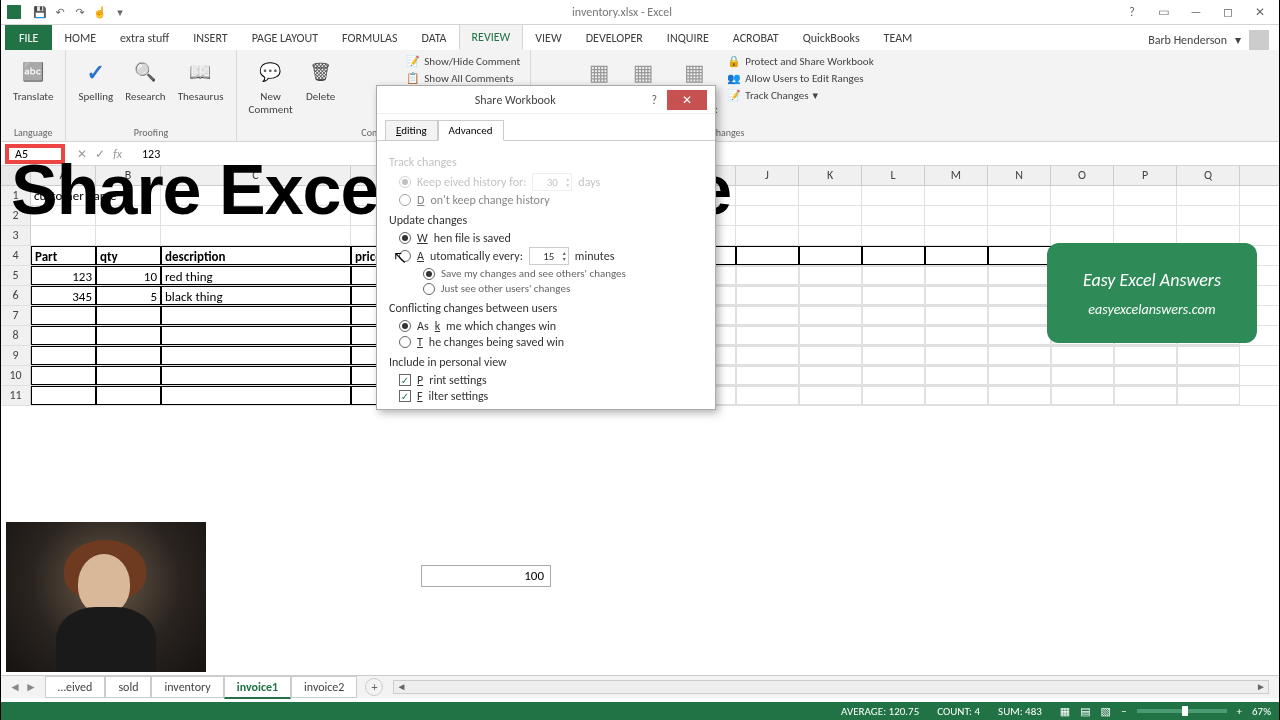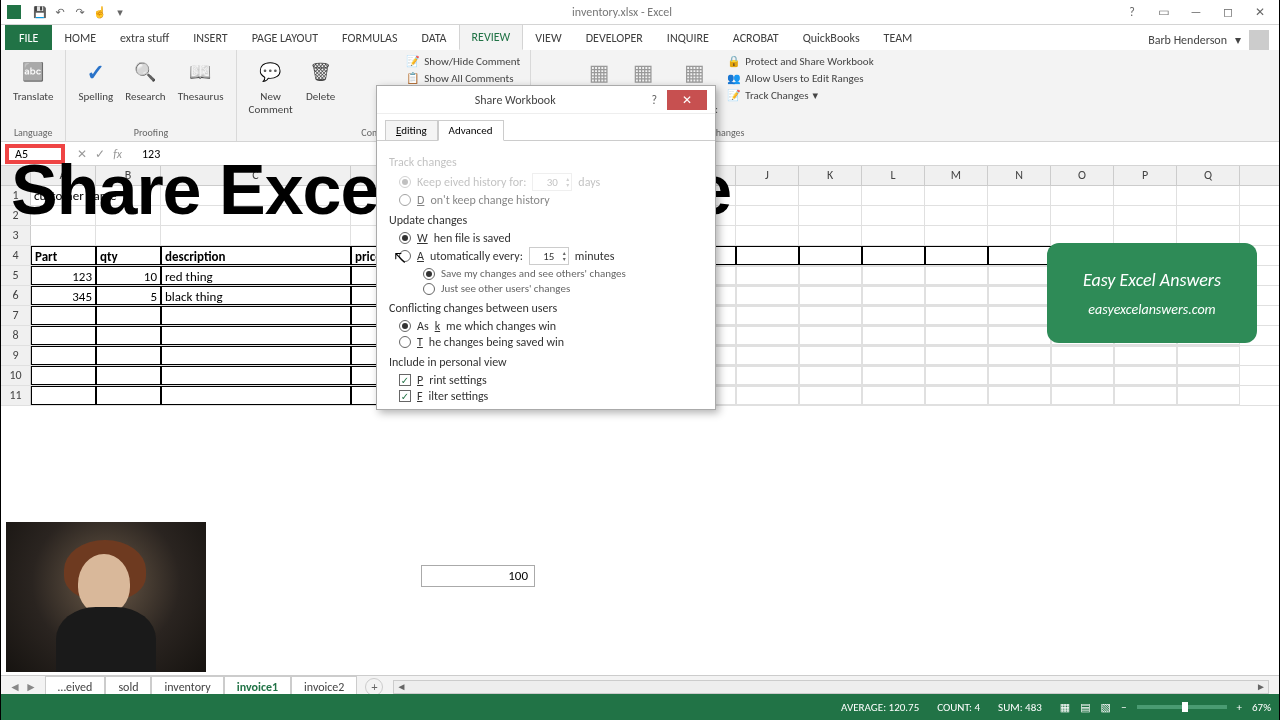--- a/index.html
+++ b/index.html
@@ -105,28 +105,28 @@
 .sheet-tabs { position:absolute; left:0; right:0; bottom:22px; height:23px; background:#f3f3f3; border-top:1px solid #ccc; display:flex; align-items:center; font-size:12px; }
 .st-nav { display:flex; gap:4px; padding:0 8px; color:#888; }
 .st-tab { padding:3px 12px; border:1px solid #ccc; background:#fff; cursor:pointer; color:#444; }
 .st-tab.active { background:#fff; border-bottom:2px solid #217346; font-weight:bold; color:#217346; }
 .st-add { width:18px; height:18px; border:1px solid #ccc; border-radius:50%; display:inline-flex; align-items:center; justify-content:center; margin-left:8px; cursor:pointer; color:#666; }
 .st-scroll { flex:1; margin:0 10px; height:14px; background:#eee; border:1px solid #ccc; position:relative; }
 .st-scroll::before { content:"◄"; position:absolute; left:2px; top:-1px; font-size:10px; color:#666; }
 .st-scroll::after { content:"►"; position:absolute; right:2px; top:-1px; font-size:10px; color:#666; }
 
 
-.status { position:absolute; left:0; right:0; bottom:0; height:26px; background:#217346; color:#fff; display:flex; align-items:center; font-size:11px; padding:0 8px; }
+.status { position:absolute; left:0; right:0; bottom:0; height:18px; background:#217346; color:#fff; display:flex; align-items:center; font-size:11px; padding:0 8px; }
 .status .seg { margin-right:18px; }
 .status .right { margin-left:auto; display:flex; align-items:center; gap:10px; }
 .zoom-slider { width:90px; height:4px; background:#4a9b72; position:relative; }
 .zoom-slider::after { content:""; position:absolute; left:45px; top:-3px; width:6px; height:10px; background:#fff; }
 
 
-.float100 { position:absolute; left:420px; top:565px; width:114px; height:22px; border:1px solid #aaa; background:#fff; font-size:13px; text-align:right; padding:2px 6px; z-index:4; }
+.float100 { position:absolute; left:420px; top:565px; width:130px; height:22px; border:1px solid #aaa; background:#fff; font-size:13px; text-align:right; padding:2px 6px; z-index:4; }
 
 
 .cursor { position:absolute; left:392px; top:248px; font-size:16px; color:#000; z-index:20; }
 </style>
 </head>
 <body>
 
 <div class="screen">
 
   <div class="titlebar">

